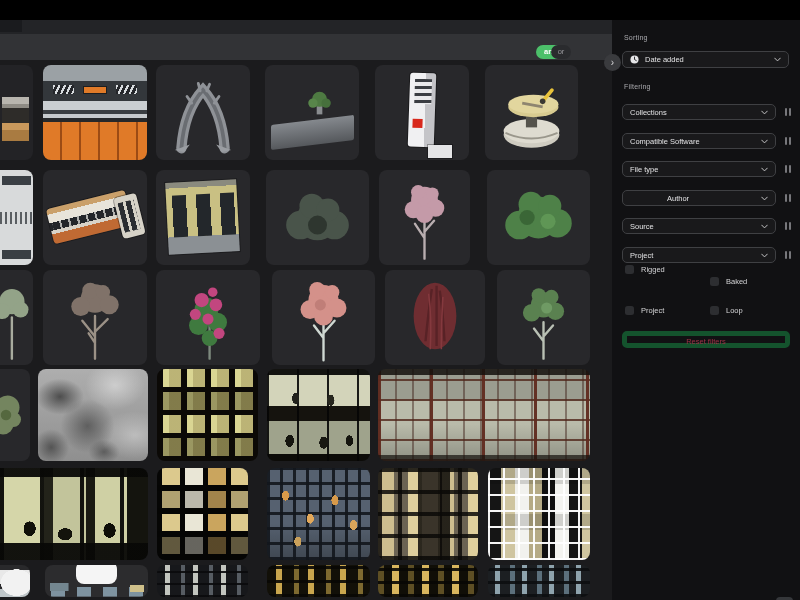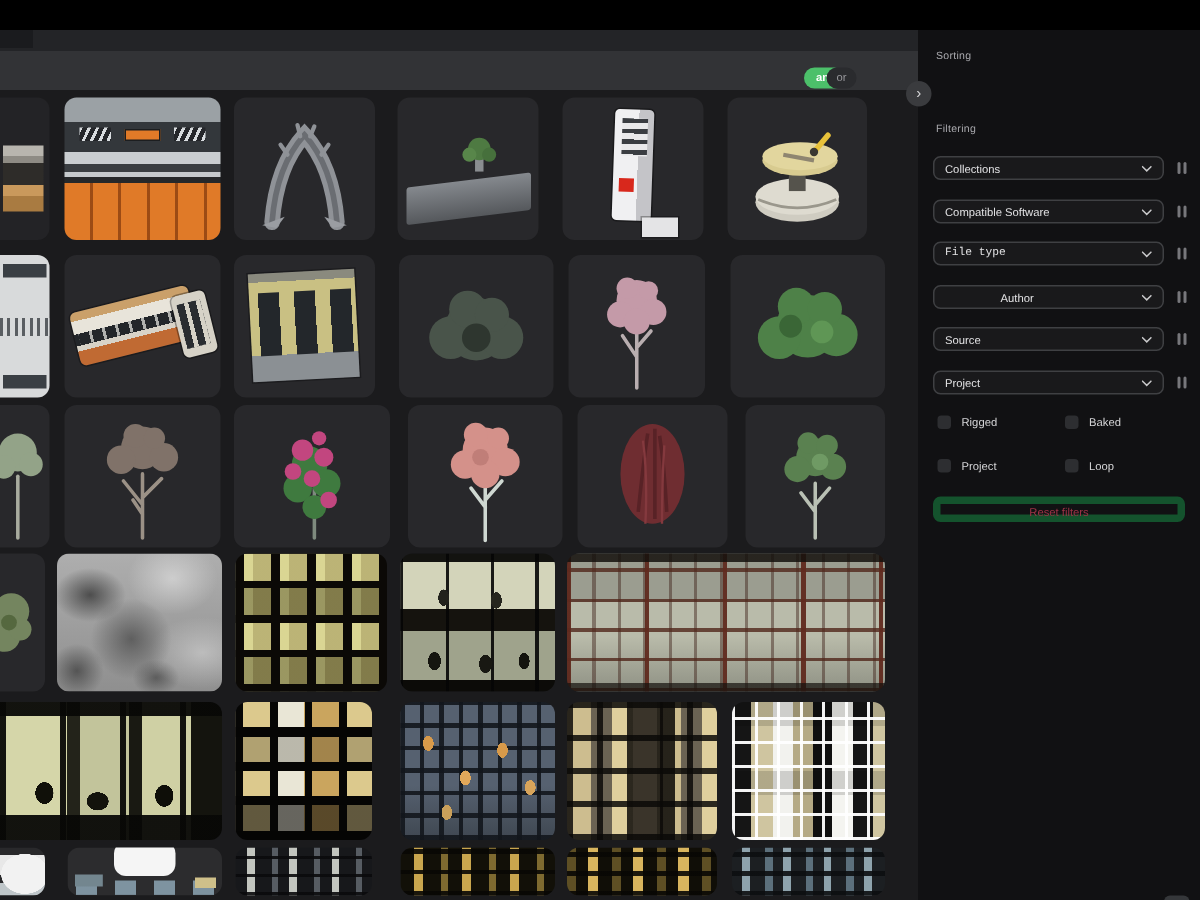--- a/index.html
+++ b/index.html
@@ -414,20 +414,30 @@
     <div class="cell art-blue-win" style="left:488px;top:545px;width:102px;height:32px;"></div>
   </div>
 
   <button class="expand-btn">
     <span>›</span>
   </button>
 
   <aside class="sidebar">
     <div class="side-label" style="top:14px;">Sorting</div>
 
+    <div class="dropdown sort-dd">
+      <svg class="clock" viewBox="0 0 10 10">
+        <circle cx="5" cy="5" r="4.5" fill="#e6e6e8"></circle>
+        <path d="M5 2.3 L5 5 L7 6.2" stroke="#1a1a1c" stroke-width="1" fill="none" stroke-linecap="round"></path>
+      </svg>
+      <span class="dd-label">Date added</span>
+      <svg class="dd-chev" viewBox="0 0 10 6">
+        <path d="M1 1 L5 5 L9 1" stroke="#c8c8ca" stroke-width="1.4" fill="none" stroke-linecap="round"></path>
+      </svg>
+    </div>
 
     <div class="side-label" style="top:63px;">Filtering</div>
 
     <div class="dropdown filter-dd" style="top:84px;">
       <span class="dd-label">Collections</span>
       <svg class="dd-chev" viewBox="0 0 10 6">
           <path d="M1 1 L5 5 L9 1" stroke="#c8c8ca" stroke-width="1.4" fill="none" stroke-linecap="round"></path>
         </svg>
     </div>
     <span class="handle" style="top:84px;">
@@ -439,21 +449,21 @@
       <span class="dd-label">Compatible Software</span>
       <svg class="dd-chev" viewBox="0 0 10 6">
           <path d="M1 1 L5 5 L9 1" stroke="#c8c8ca" stroke-width="1.4" fill="none" stroke-linecap="round"></path>
         </svg>
     </div>
     <span class="handle" style="top:113px;">
         <i></i>
         <i></i>
       </span>
 
-    <div class="dropdown filter-dd" style="top:141px;font-family:Liberation Mono, monospace;">
+    <div class="dropdown filter-dd" style="top:141px;">
       <span class="dd-label">File type</span>
       <svg class="dd-chev" viewBox="0 0 10 6">
           <path d="M1 1 L5 5 L9 1" stroke="#c8c8ca" stroke-width="1.4" fill="none" stroke-linecap="round"></path>
         </svg>
     </div>
     <span class="handle" style="top:141px;">
         <i></i>
         <i></i>
       </span>
 
@@ -483,21 +493,21 @@
       <span class="dd-label">Project</span>
       <svg class="dd-chev" viewBox="0 0 10 6">
           <path d="M1 1 L5 5 L9 1" stroke="#c8c8ca" stroke-width="1.4" fill="none" stroke-linecap="round"></path>
         </svg>
     </div>
     <span class="handle" style="top:227px;">
         <i></i>
         <i></i>
       </span>
 
-    <div class="toggle-row" style="left:13px;top:256px;">
+    <div class="toggle-row" style="left:13px;top:244px;">
       <span class="chk"></span>
       <span class="chk-label">Rigged</span>
     </div>
     <div class="toggle-row" style="left:98px;top:256px;">
       <span class="chk"></span>
       <span class="chk-label">Baked</span>
     </div>
     <div class="toggle-row" style="left:13px;top:285px;">
       <span class="chk"></span>
       <span class="chk-label">Project</span>

